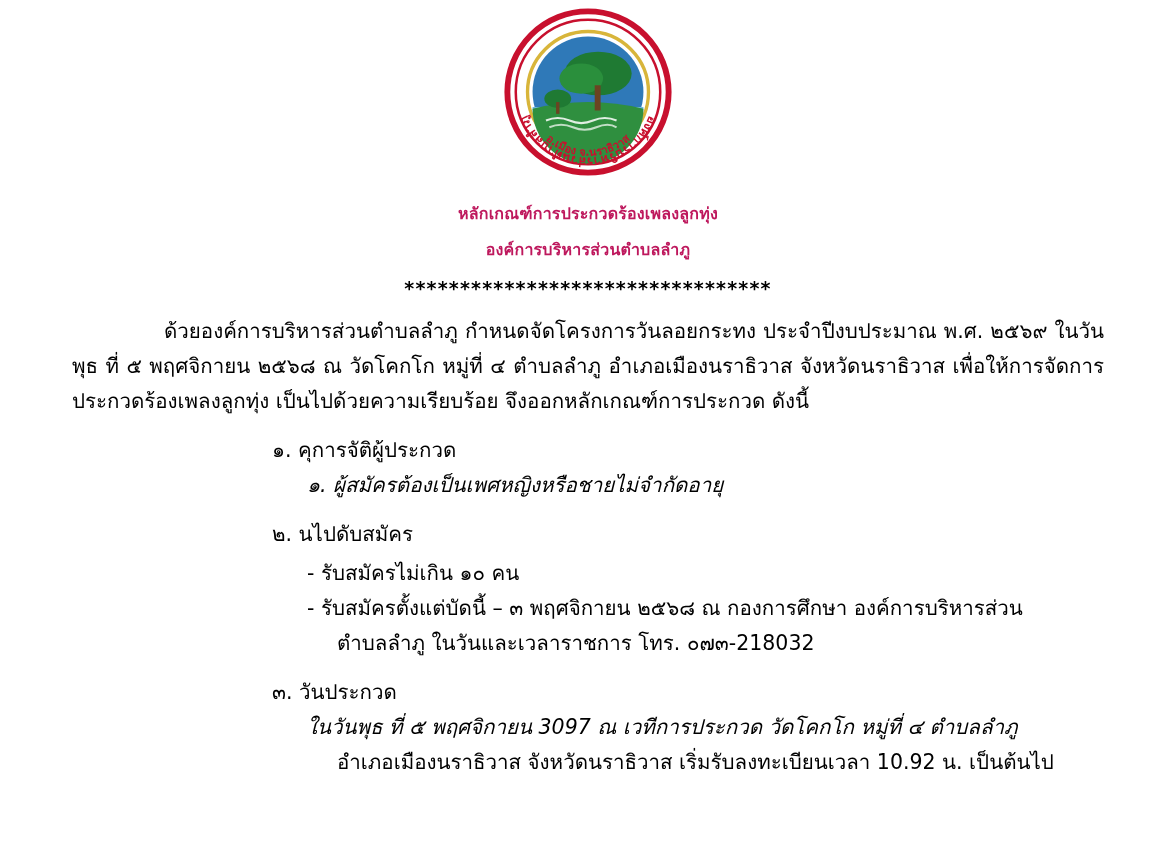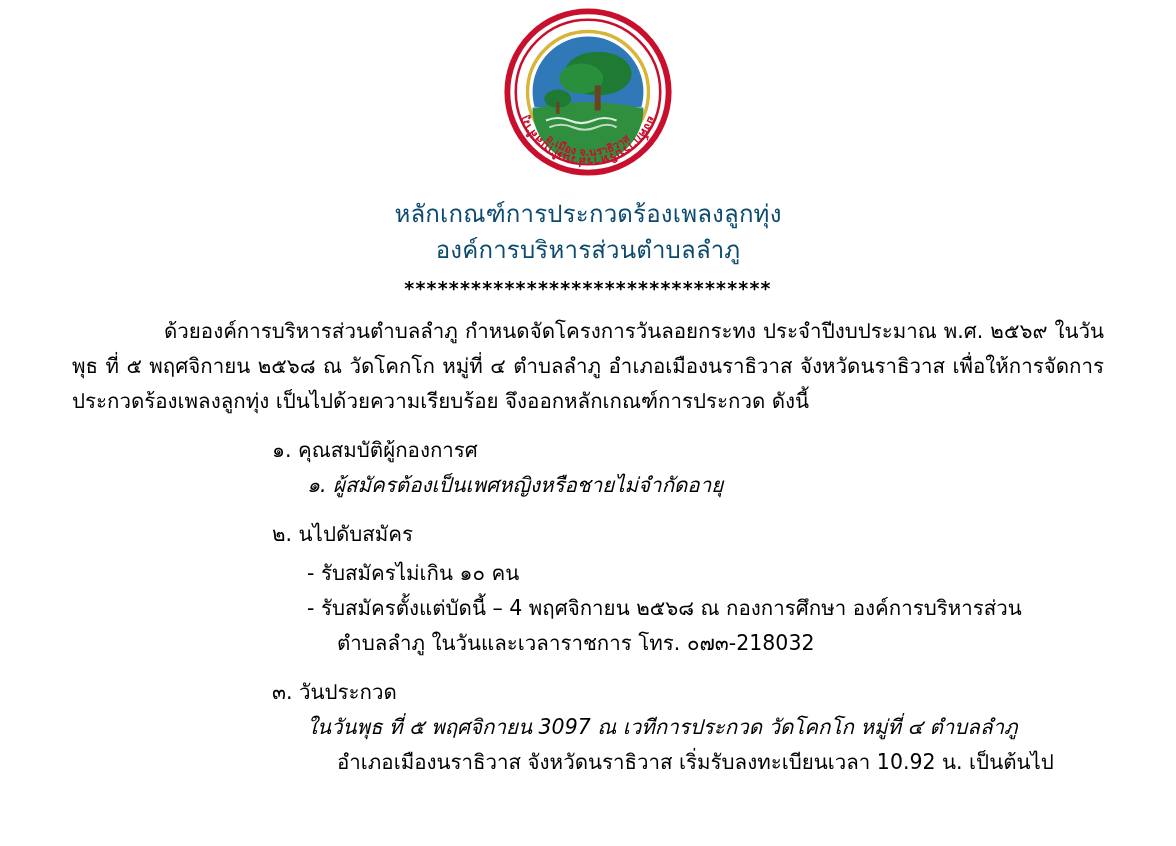--- a/index.html
+++ b/index.html
@@ -34,24 +34,24 @@
     height: 168px;
     position: relative;
   }
 
   
   .heading-block {
     text-align: center;
     margin-top: 20px;
   }
   .heading-line {
-    font-weight: normal;
-    font-size: 24px;
+    font-weight: bold;
+    font-size: 16px;
     line-height: 36px;
-    color: #0c4a6e;
+    color: #be185d;
     letter-spacing: 0.2px;
   }
   .stars {
     text-align: center;
     font-weight: bold;
     font-size: 19px;
     letter-spacing: 1.2px;
     margin-top: 8px;
     line-height: 24px;
   }
@@ -149,41 +149,41 @@
   </div>
 
   <div class="stars">*********************************</div>
 
   <div class="body-block">
     <div class="para first">ด้วยองค์การบริหารส่วนตำบลลำภู  กำหนดจัดโครงการวันลอยกระทง  ประจำปีงบประมาณ พ.ศ. ๒๕๖๙  ในวันพุธ ที่ ๕ พฤศจิกายน  ๒๕๖๘  ณ  วัดโคกโก  หมู่ที่ ๔  ตำบลลำภู  อำเภอเมืองนราธิวาส  จังหวัดนราธิวาส  เพื่อให้การจัดการประกวดร้องเพลงลูกทุ่ง  เป็นไปด้วยความเรียบร้อย  จึงออกหลักเกณฑ์การประกวด  ดังนี้</div>
 
     <div class="section">
       <div class="lvl1">
         <span>๑.</span>
-        <span>คุณสมบัติผู้กองการศ</span>
+        <span>คุการจัติผู้ประกวด</span>
       </div>
       <div class="lvl2">
         <span>๑.</span>
         <span>ผู้สมัครต้องเป็นเพศหญิงหรือชายไม่จำกัดอายุ</span>
       </div>
     </div>
 
     <div class="section">
       <div class="lvl1">
         <span>๒.</span>
         <span>นไปดับสมัคร</span>
       </div>
       <div class="gap-xs"></div>
       <div class="lvl2b">
         <span>-</span>
         <span>รับสมัครไม่เกิน ๑๐ คน</span>
       </div>
       <div class="lvl2-hang">
         <span>-</span>
-        <span>รับสมัครตั้งแต่บัดนี้ – 4 พฤศจิกายน  ๒๕๖๘  ณ กองการศึกษา  องค์การบริหารส่วน</span>
+        <span>รับสมัครตั้งแต่บัดนี้ – ๓ พฤศจิกายน  ๒๕๖๘  ณ กองการศึกษา  องค์การบริหารส่วน</span>
       </div>
       <div class="lvl2-cont">ตำบลลำภู  ในวันและเวลาราชการ  โทร. ๐๗๓-218032</div>
     </div>
 
     <div class="section">
       <div class="lvl1">
         <span>๓.</span>
         <span>วันประกวด</span>
       </div>
       <div class="lvl2">ในวันพุธ ที่ ๕ พฤศจิกายน 3097 ณ  เวทีการประกวด วัดโคกโก หมู่ที่ ๔  ตำบลลำภู</div>

